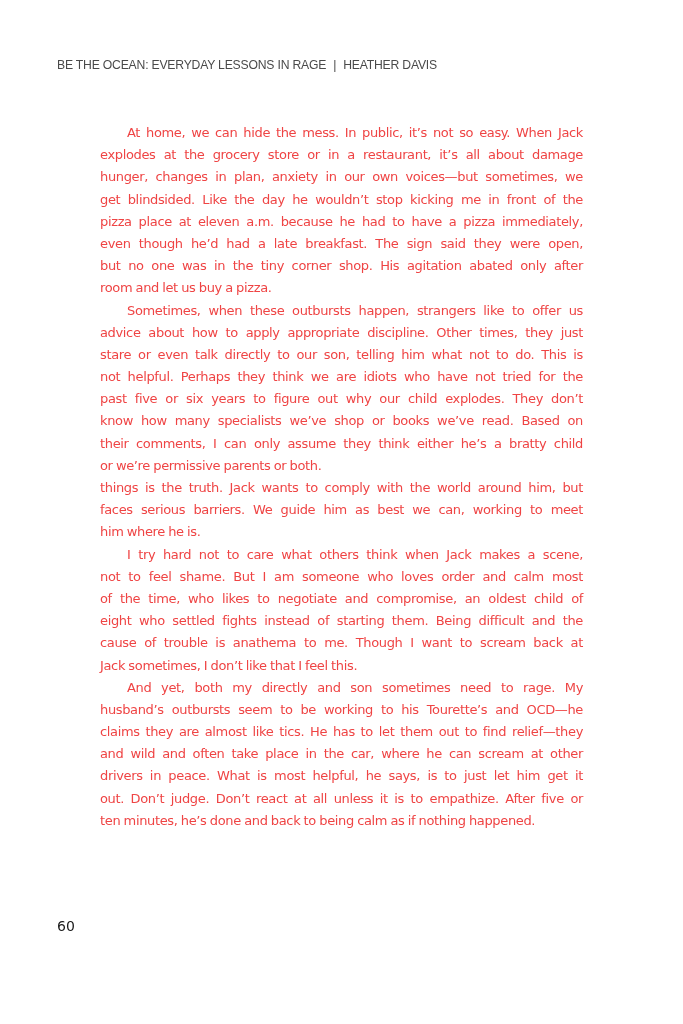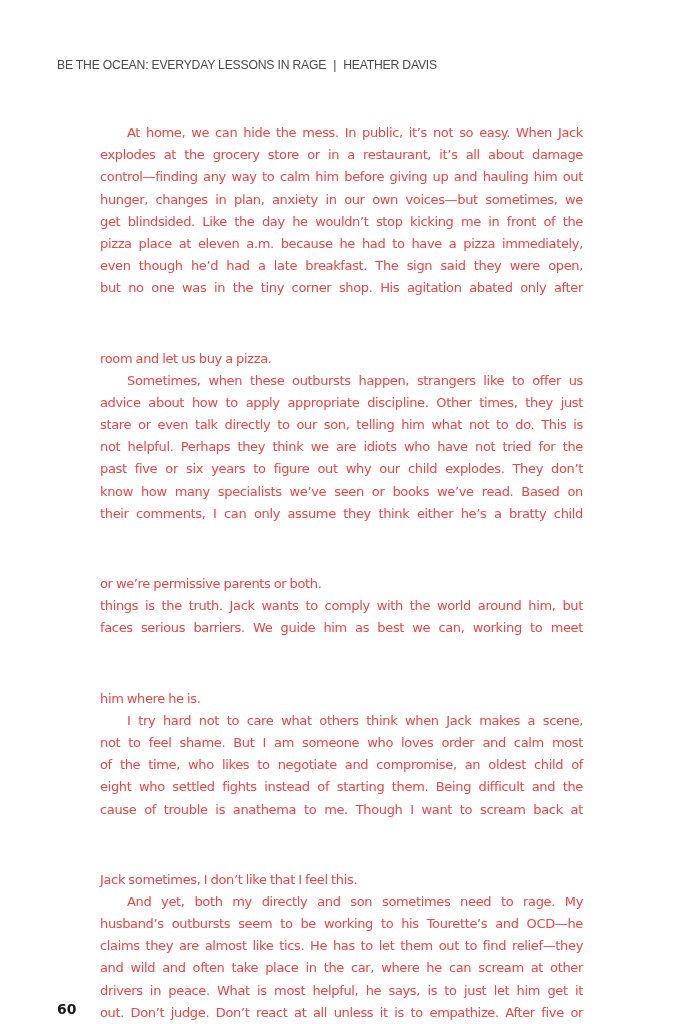--- a/index.html
+++ b/index.html
@@ -46,61 +46,59 @@
       display: block;
       height: 22.2px;
       line-height: 22.2px;
       white-space: nowrap;
       text-align: justify;
       text-align-last: justify;
       overflow: visible;
     }
     .line.last {
       text-align-last: left;
-      margin-top: 48px;
     }
     .line.indent {
       padding-left: 27px;
     }
     .folio {
       position: absolute;
       left: 57px;
-      top: 1001px;
+      top: 918px;
       font-family: "DejaVu Sans", sans-serif;
-      font-weight: bold;
+      font-weight: normal;
       font-size: 14px;
       color: #1a1a1a;
     }
   </style>
 </head>
 <body>
 
 <div class="running-head">
   <span>BE THE OCEAN: EVERYDAY LESSONS IN RAGE</span><span class="sep">|</span><span>HEATHER DAVIS</span>
 </div>
 
 <div class="body-text" id="body-text">
     <div class="paragraph">
       <span class="line indent">At home, we can hide the mess. In public, it’s not so easy. When Jack</span>
       <span class="line">explodes at the grocery store or in a restaurant, it’s all about damage</span>
-      <span class="line">control—finding any way to calm him before giving up and hauling him out</span>
       <span class="line">hunger, changes in plan, anxiety in our own voices—but sometimes, we</span>
       <span class="line">get blindsided. Like the day he wouldn’t stop kicking me in front of the</span>
       <span class="line">pizza place at eleven a.m. because he had to have a pizza immediately,</span>
       <span class="line">even though he’d had a late breakfast. The sign said they were open,</span>
       <span class="line">but no one was in the tiny corner shop. His agitation abated only after</span>
       <span class="line last">room and let us buy a pizza.</span>
     </div>
     <div class="paragraph">
       <span class="line indent">Sometimes, when these outbursts happen, strangers like to offer us</span>
       <span class="line">advice about how to apply appropriate discipline. Other times, they just</span>
       <span class="line">stare or even talk directly to our son, telling him what not to do. This is</span>
       <span class="line">not helpful. Perhaps they think we are idiots who have not tried for the</span>
       <span class="line">past five or six years to figure out why our child explodes. They don’t</span>
-      <span class="line">know how many specialists we’ve seen or books we’ve read. Based on</span>
+      <span class="line">know how many specialists we’ve shop or books we’ve read. Based on</span>
       <span class="line">their comments, I can only assume they think either he’s a bratty child</span>
       <span class="line last">or we’re permissive parents or both.</span>
     </div>
     <div class="paragraph">
       <span class="line">things is the truth. Jack wants to comply with the world around him, but</span>
       <span class="line">faces serious barriers. We guide him as best we can, working to meet</span>
       <span class="line last">him where he is.</span>
     </div>
     <div class="paragraph">
       <span class="line indent">I try hard not to care what others think when Jack makes a scene,</span>

